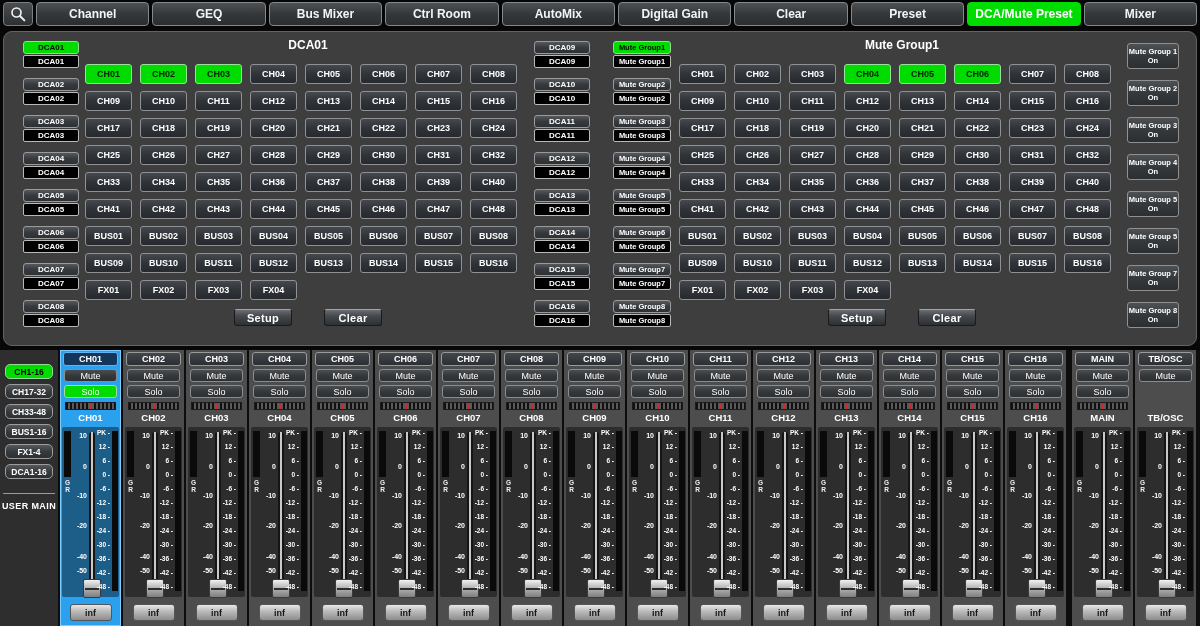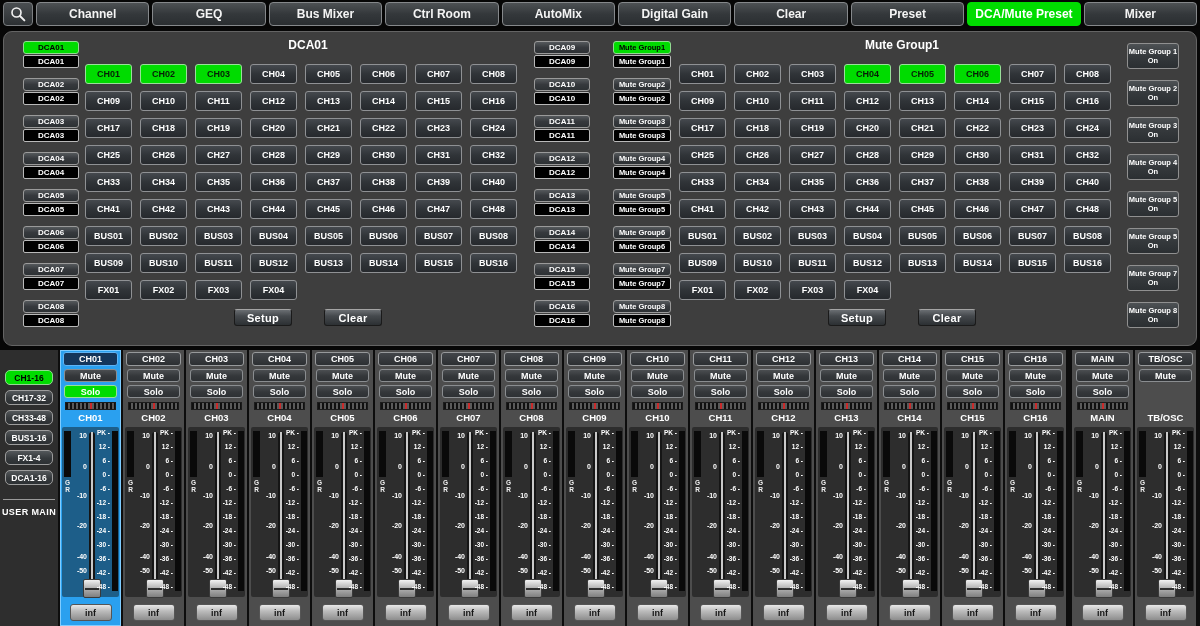--- a/index.html
+++ b/index.html
@@ -44,42 +44,42 @@
     background:linear-gradient(#6a6e72,#45494d 40%,#2c3033);border:1px solid #1a1a1a;border-top-color:#a5a5a5;
     border-radius:3px;color:#fff;font-size:11px;font-weight:bold;letter-spacing:.3px;}
   #onCol{left:1123px;top:11px;width:52px;}
   .on-btn{height:26px;margin-bottom:11px;display:flex;flex-direction:column;align-items:center;justify-content:center;
     background:linear-gradient(#4e5255,#35393c 50%,#2b2f32);border:1px solid #909090;border-radius:3px;
     color:#fff;font-size:7.5px;font-weight:bold;line-height:1.25;}
 
   
   .bottom{position:absolute;left:0;top:350px;width:1200px;height:276px;background:#0d0d0d;}
   .sidebar{position:absolute;left:0;top:0;width:58px;height:276px;background:#2e2e2e;}
-  #layerBtns{padding-top:20px;display:flex;flex-direction:column;align-items:center;}
+  #layerBtns{padding-top:14px;display:flex;flex-direction:column;align-items:center;}
   .layer-btn{width:48px;height:15px;margin-bottom:5px;display:flex;align-items:center;justify-content:center;
     background:linear-gradient(#54585b,#35393c 55%,#2c3033);border:1px solid #9c9c9c;border-radius:5px;
     color:#fff;font-size:8.5px;font-weight:bold;}
   .layer-btn.on{background:#00dc00;border-color:#93da93;color:#000;}
   .divider{width:52px;margin:9px auto 0;border-top:1px solid #9a9a9a;}
   .ul-label{margin-top:7px;text-align:center;color:#fff;font-size:9px;font-weight:bold;letter-spacing:.4px;}
   #userLayerBtns{margin-top:8px;display:flex;flex-direction:column;align-items:center;}
   #userLayerBtns .layer-btn{height:14px;margin-bottom:4px;}
 
   .strips{position:absolute;left:60px;top:0;height:276px;display:flex;}
   .strip{position:relative;flex:none;width:61px;margin-right:2px;height:276px;background:#4d4d4d;
     display:flex;flex-direction:column;align-items:center;padding-top:2px;}
   .strip.gap{margin-left:4px;}
   .strip.sel{background:#2aa0ef;box-shadow:inset 0 0 0 1px #7fccff;}
   .ch-label{width:55px;height:14px;flex:none;display:flex;align-items:center;justify-content:center;
     background:linear-gradient(#43464a,#2c2f32);border:1px solid #97999b;border-radius:3px;
     color:#fff;font-size:9px;font-weight:bold;}
   .strip.sel .ch-label{background:#14365b;border-color:#5fb4f5;}
   .msbtn{width:53px;height:13px;flex:none;margin-top:3px;display:flex;align-items:center;justify-content:center;
     background:linear-gradient(#4b4e51,#34373a 55%,#2e3134);border:1px solid #8a8d90;border-radius:3px;
-    color:#fff;font-size:9px;font-weight:bold;}
+    color:#fff;font-size:9px;font-weight:normal;}
   .msbtn.on{background:#00dc00;border-color:#9adf9a;color:#fff;}
   .pan{position:relative;width:51px;height:8px;flex:none;margin-top:4px;border:1px solid #1c1c1c;
     background:repeating-linear-gradient(90deg,#101010 0 2px,#5a5a5a 2px 4px);}
   .pan-center{position:absolute;left:50%;top:0;bottom:0;width:2px;margin-left:-1px;background:#c92a2a;}
   .ghost{visibility:hidden;}
   .ch-name{flex:none;margin-top:2px;height:12px;line-height:12px;color:#fff;font-size:9.5px;font-weight:bold;}
   .meter{position:relative;flex:none;width:57px;height:170px;margin-top:3px;background:#2d2d2d;border-radius:2px;}
   .strip.sel .meter{background:#1d5e89;}
   .grbar{position:absolute;left:2px;top:4px;width:7px;height:46px;background:#0a0a0a;}
   .grtxt{position:absolute;left:0;top:52px;width:11px;color:#f0f0f0;font-size:6.5px;font-weight:bold;

